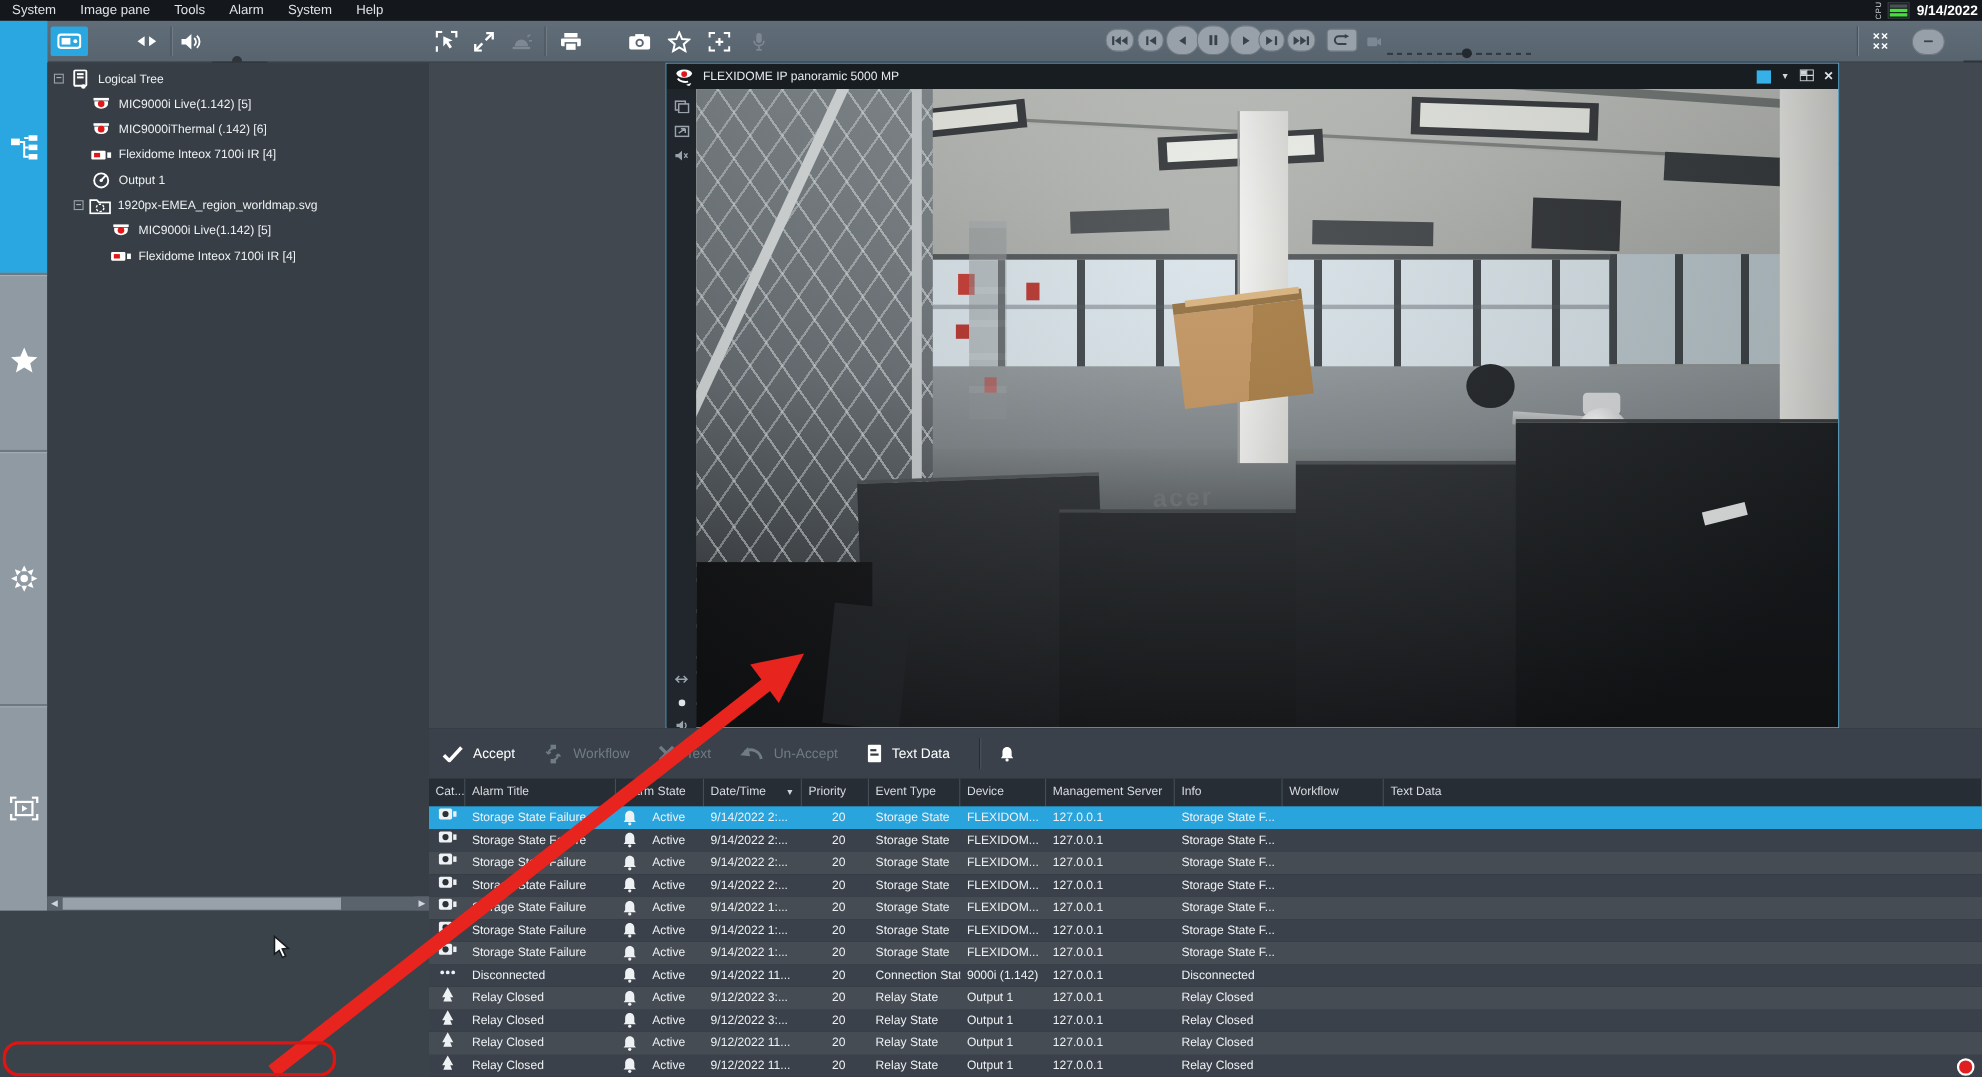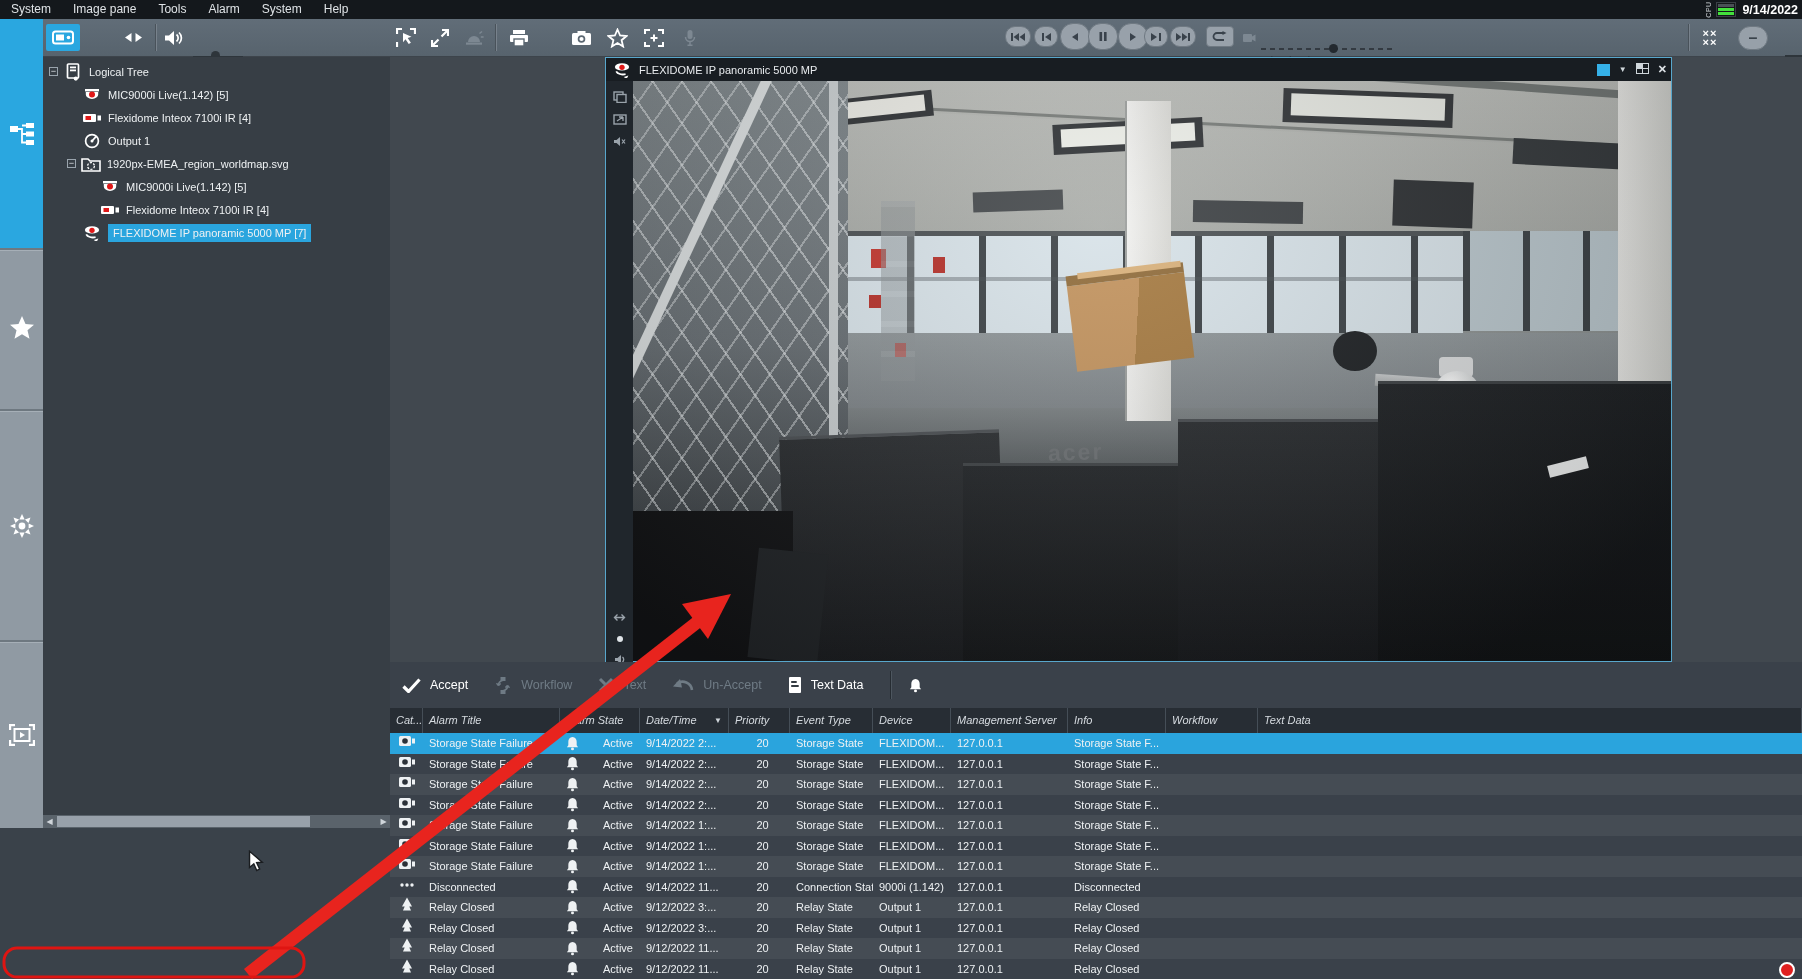--- a/index.html
+++ b/index.html
@@ -87,32 +87,32 @@
   .vs { position:absolute; }
 
   
   #alarm-panel { position:absolute; left:390px; top:662px; width:1412px; height:317px; background:#23282e; }
   #alarm-toolbar { position:absolute; left:0; top:0; width:100%; height:46px; background:#3a414a;
     display:flex; align-items:center; font-size:12.5px; }
   .al-btn { display:flex; align-items:center; gap:9px; margin-right:26px; color:#fff; }
   .al-btn.disabled { color:#6f7b85; }
   .al-sep { width:1px; height:28px; background:#262c32; box-shadow:1px 0 0 #4d565f; margin:0 18px 0 0; }
   #alarm-header { position:absolute; left:0; top:46px; width:100%; height:25px; background:#272d34;
-    display:flex; font-size:11px; color:#d6dbe0;font-style:italic; }
+    display:flex; font-size:11px; color:#d6dbe0; }
   .hcell { height:25px; line-height:25px; padding-left:6px; border-right:1px solid #454e57;
     overflow:hidden; white-space:nowrap; position:relative; }
   .hcell .sort { position:absolute; right:6px; top:0; font-size:8px; color:#cfd5da; }
   #alarm-rows { position:absolute; left:0; top:71px; width:100%; }
   .arow { display:flex; height:20.5px; font-size:11px; color:#eef1f3; align-items:center; }
   .arow.even { background:#454c54; } .arow.odd { background:#3a414a; }
   .arow.selected { background:#2aa4dd; }
   .ccell { height:20.5px; line-height:20.5px; padding-left:6px; overflow:hidden; white-space:nowrap; flex:none; }
   .ccell.center { text-align:center; padding-left:0; }
   .ccell svg { vertical-align:middle; }
-  .state-cell { display:flex; align-items:center; gap:24px; }
+  .state-cell { display:flex; align-items:center; gap:14px; }
 
   
   #overlay { position:absolute; left:0; top:0; width:1802px; height:979px; pointer-events:none; z-index:50; }
   #cursor { position:absolute; left:247px; top:850px; z-index:60; }
   #corner-badge { position:absolute; left:1779px; top:962px; width:16px; height:16px; border-radius:50%;
     background:#e02020; z-index:40; border:2px solid #fff; }
 </style>
 </head>
 <body>
 
@@ -357,20 +357,31 @@
             <rect x="2" y="1" width="14" height="2.4" fill="currentColor"></rect>
             <path d="M2.8 4 h12.4 v2.5 a6.2 4.4 0 0 1 -12.4 0 z" fill="currentColor"></path>
             <circle cx="9" cy="6.4" r="3" fill="#e01818"></circle>
           </svg>
         </span>
         <span class="tree-label">MIC9000i Live(1.142) [5]</span>
       </div>
       <div class="tree-row" style="padding-left: 24px;">
         <span style="width: 15px; flex: 0 0 auto;"></span>
         <span class="tree-ico" style="display: inline-flex; align-items: center;">
+          <svg width="18" height="14" viewBox="0 0 18 14">
+            <rect x="2" y="1" width="14" height="2.4" fill="currentColor"></rect>
+            <path d="M2.8 4 h12.4 v2.5 a6.2 4.4 0 0 1 -12.4 0 z" fill="currentColor"></path>
+            <circle cx="9" cy="6.4" r="3" fill="#e01818"></circle>
+          </svg>
+        </span>
+        <span class="tree-label">MIC9000iThermal (.142) [6]</span>
+      </div>
+      <div class="tree-row" style="padding-left: 24px;">
+        <span style="width: 15px; flex: 0 0 auto;"></span>
+        <span class="tree-ico" style="display: inline-flex; align-items: center;">
           <svg width="20" height="12" viewBox="0 0 20 12">
             <rect x="1" y="2" width="13" height="8" rx="1" fill="currentColor"></rect>
             <rect x="3.5" y="4" width="5.5" height="4" fill="#e01818"></rect>
             <rect x="15.5" y="3.5" width="3.5" height="5" fill="currentColor"></rect>
           </svg>
         </span>
         <span class="tree-label">Flexidome Inteox 7100i IR  [4]</span>
       </div>
       <div class="tree-row" style="padding-left: 24px;">
         <span style="width: 15px; flex: 0 0 auto;"></span>
@@ -407,32 +418,20 @@
       <div class="tree-row" style="padding-left: 42px;">
         <span style="width: 15px; flex: 0 0 auto;"></span>
         <span class="tree-ico" style="display: inline-flex; align-items: center;">
           <svg width="20" height="12" viewBox="0 0 20 12">
             <rect x="1" y="2" width="13" height="8" rx="1" fill="currentColor"></rect>
             <rect x="3.5" y="4" width="5.5" height="4" fill="#e01818"></rect>
             <rect x="15.5" y="3.5" width="3.5" height="5" fill="currentColor"></rect>
           </svg>
         </span>
         <span class="tree-label">Flexidome Inteox 7100i IR  [4]</span>
-      </div>
-      <div class="tree-row" style="padding-left: 24px;">
-        <span style="width: 15px; flex: 0 0 auto;"></span>
-        <span class="tree-ico" style="display: inline-flex; align-items: center;">
-          <svg width="18" height="16" viewBox="0 0 20 18">
-            <ellipse cx="10" cy="5.5" rx="8" ry="4.2" fill="currentColor"></ellipse>
-            <circle cx="10" cy="6" r="3" fill="#e01818"></circle>
-            <path d="M3.5 10.5 a8 5 0 0 0 10.5 3.2" fill="none" stroke="currentColor" stroke-width="2"></path>
-            <path d="M12 16.8 l5.2 -1.6 -2 4z" fill="currentColor"></path>
-          </svg>
-        </span>
-        <span class="tree-label selected">FLEXIDOME IP panoramic 5000 MP [7]</span>
       </div>
     </div>
   <div id="tree-hscroll">
     <div class="arr" style="left:0">◀</div>
     <div class="thumb"></div>
     <div class="arr" style="right:0">▶</div>
   </div>
 
   <div id="ptz-panel">
     

